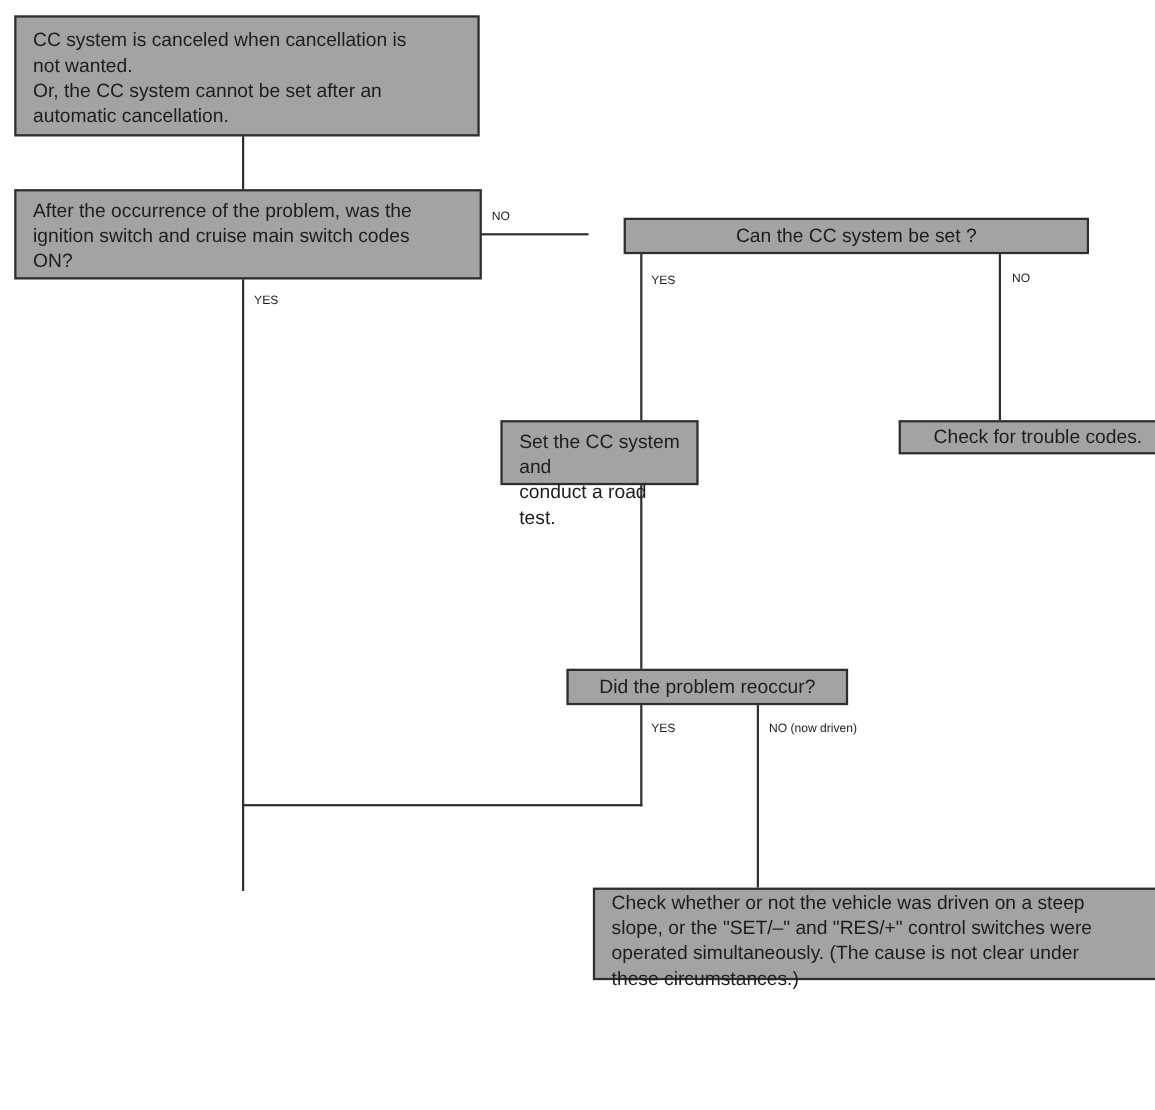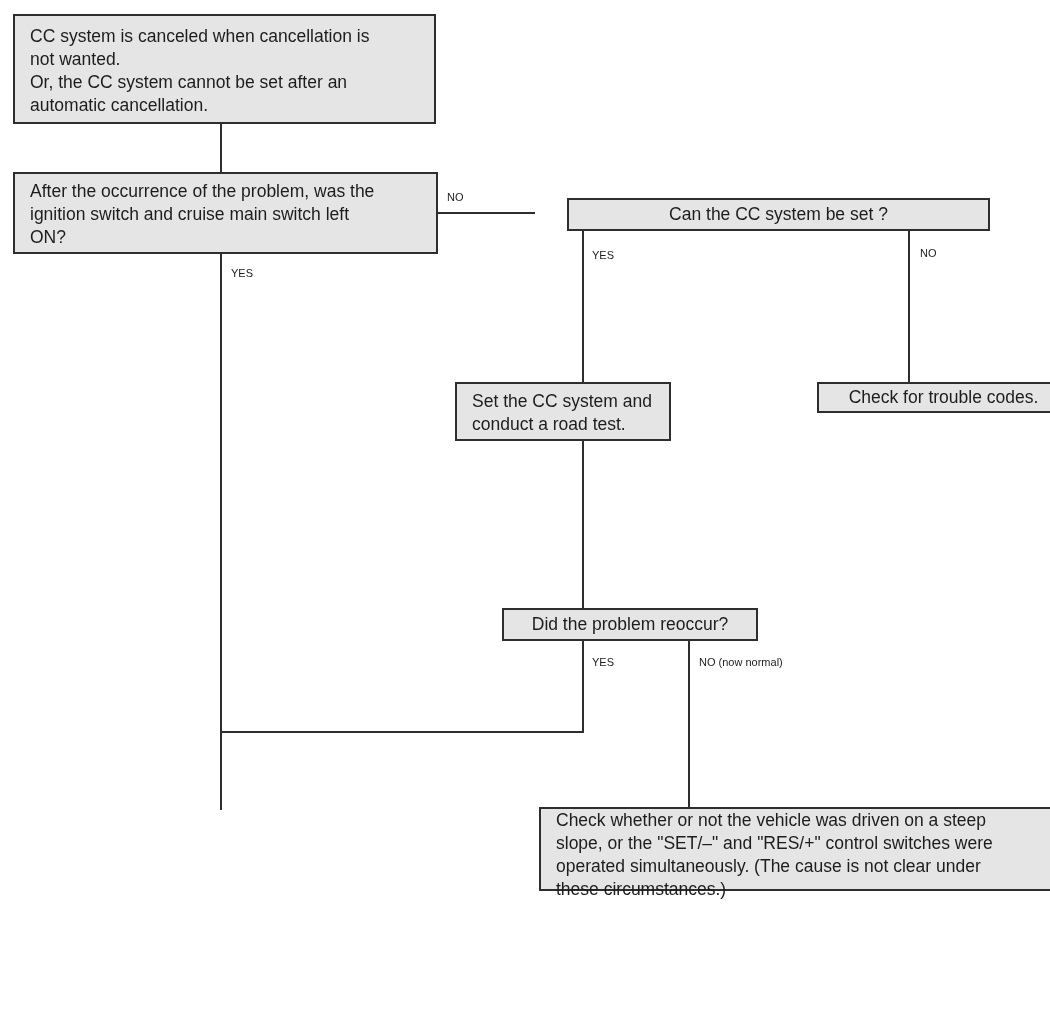--- a/index.html
+++ b/index.html
@@ -13,21 +13,21 @@
     height: 1009px;
     background: #ffffff;
     font-family: "Liberation Sans", sans-serif;
     color: #1d1d1d;
     overflow: hidden;
   }
   .node {
     position: absolute;
     box-sizing: border-box;
     border: 2px solid #2e2e2e;
-    background: #e5e5e5;
+    background: #a3a3a3;
     font-size: 17.5px;
     line-height: 23px;
     padding: 6px 15px;
     white-space: pre-line;
     z-index: 2;
   }
   .node.center {
     display: flex;
     align-items: center;
     justify-content: center;
@@ -71,39 +71,39 @@
   <div class="line v" style="left:582px; top:640px; height:93px"></div>
   <div class="line h" style="left:220px; top:731px; width:364px"></div>
   <div class="line v" style="left:688px; top:640px; height:167px"></div>
 
   <div class="node" style="left:13px; top:14px; width:423px; height:110px; padding-top:9px">CC system is canceled when cancellation is
 not wanted.
 Or, the CC system cannot be set after an
 automatic cancellation.</div>
 
   <div class="node" style="left:13px; top:172px; width:425px; height:82px">After the occurrence of the problem, was the
-ignition switch and cruise main switch left
+ignition switch and cruise main switch codes
 ON?</div>
 
   <div class="node center" style="left:535px; top:198px; width:423px; height:33px">Can the CC system be set ?</div>
 
-  <div class="node" style="left:455px; top:382px; width:216px; height:59px">Set the CC system and
+  <div class="node" style="left:455px; top:382px; width:180px; height:59px">Set the CC system and
 conduct a road test.</div>
 
   <div class="node center" style="left:785px; top:382px; width:253px; height:31px">Check for trouble codes.</div>
 
-  <div class="node center" style="left:470px; top:608px; width:256px; height:33px">Did the problem reoccur?</div>
+  <div class="node center" style="left:483px; top:608px; width:256px; height:33px">Did the problem reoccur?</div>
 
 
   <div class="node" style="left:539px; top:807px; width:531px; height:84px; padding-top:0">Check whether or not the vehicle was driven on a steep
 slope, or the "SET/–" and "RES/+" control switches were
 operated simultaneously. (The cause is not clear under
 these circumstances.)</div>
 
   <span class="edge-label" style="left:447px; top:187px">NO</span>
   <span class="edge-label" style="left:231px; top:263px">YES</span>
   <span class="edge-label" style="left:592px; top:245px">YES</span>
   <span class="edge-label" style="left:920px; top:243px">NO</span>
   <span class="edge-label" style="left:592px; top:652px">YES</span>
-  <span class="edge-label" style="left:699px; top:652px">NO (now normal)</span>
+  <span class="edge-label" style="left:699px; top:652px">NO (now driven)</span>
 
 
 </div>
 
 </body></html>

